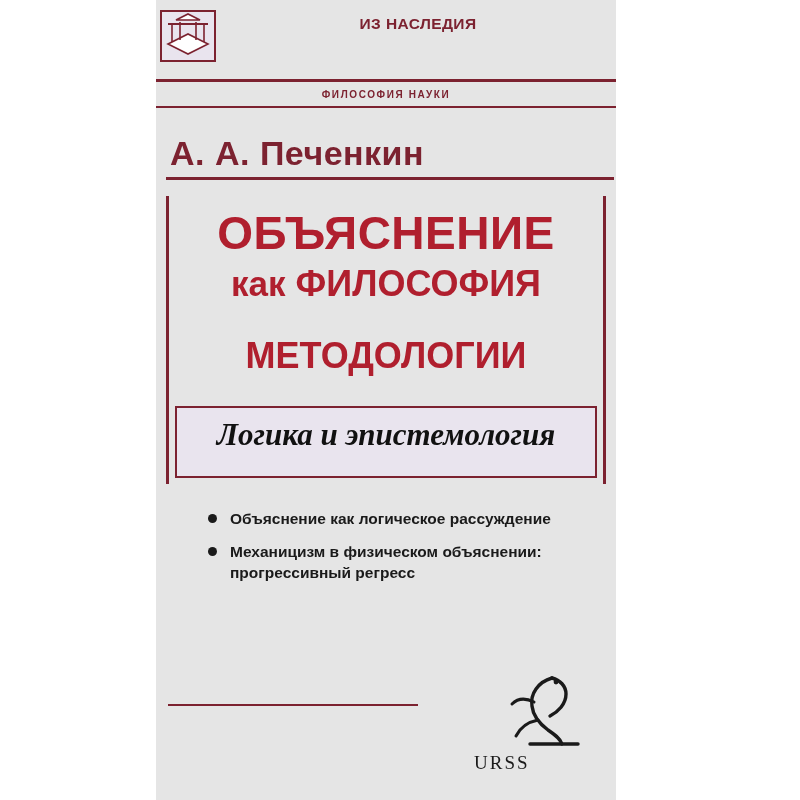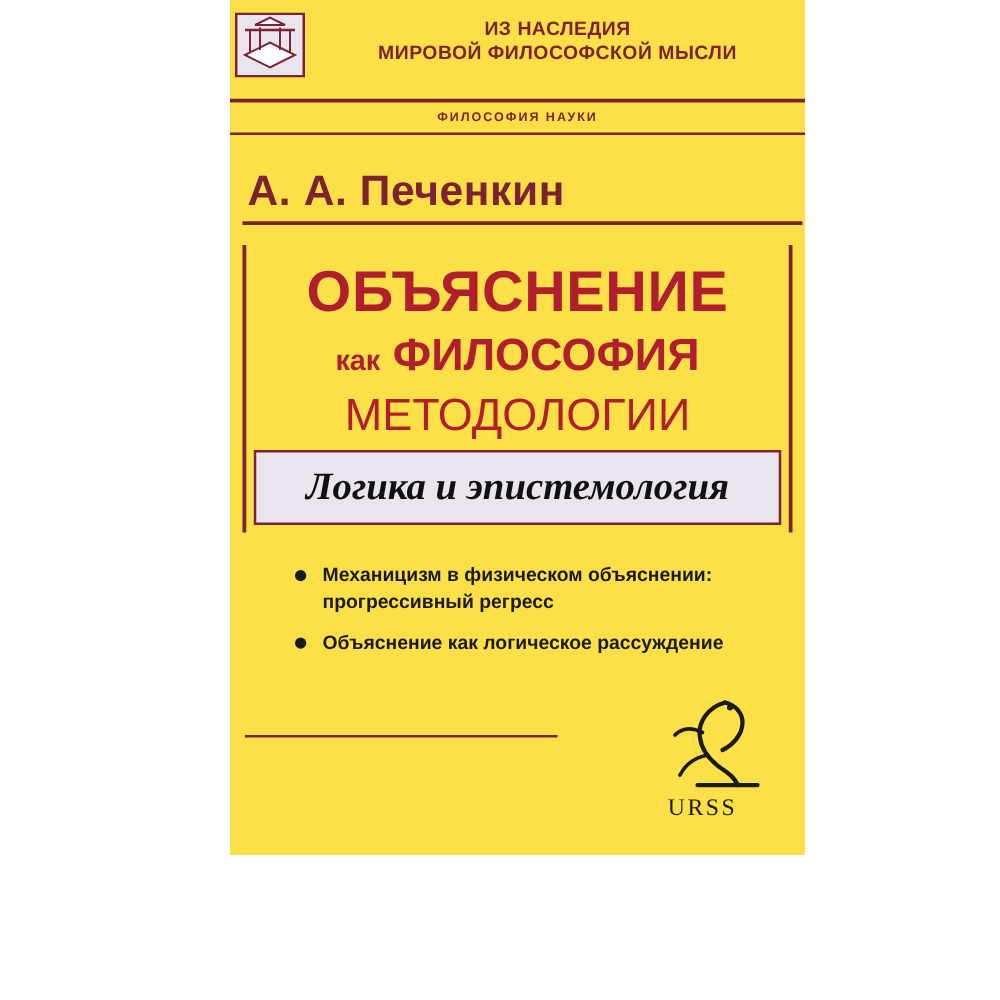--- a/index.html
+++ b/index.html
@@ -14,25 +14,25 @@
     overflow: hidden;
   }
   .page {
     position: relative;
     width: 800px;
     height: 800px;
     background: #ffffff;
   }
   .cover {
     position: absolute;
-    left: 184px;
+    left: 156px;
     top: 0px;
     width: 460px;
-    height: 684px;
-    background: #fde047;
+    height: 800px;
+    background: #e5e5e5;
     box-sizing: border-box;
   }
 
   
   .series-head {
     position: relative;
     padding-top: 14px;
     height: 60px;
   }
   .series-emblem {
@@ -105,33 +105,34 @@
     text-align: center;
   }
   .title-line2 {
     font-size: 36px;
     font-weight: bold;
     color: #b01f2e;
     line-height: 44px;
     margin-top: 4px;
   }
   .title-line2 .small-caps-word {
-    font-size: 23px;
+    font-size: 35px;
   }
   .title-line3, .title-line4 {
     font-size: 36px;
-    font-weight: normal;
+    font-weight: bold;
     color: #b01f2e;
     line-height: 44px;
+    margin-top: 28px;
   }
   .subtitle-box {
-    margin: 6px 0 0 0;
+    margin: 28px 0 0 0;
     border: 2px solid #7c2230;
     background: #e9e4ee;
-    padding: 9px 4px 11px 4px;
+    padding: 9px 4px 23px 4px;
   }
   .subtitle {
     font-family: "Liberation Serif", serif;
     font-style: italic;
     font-weight: bold;
     font-size: 31px;
     color: #111111;
   }
 
   
@@ -174,21 +175,21 @@
     top: 32px;
     height: 2px;
     background: #7c2230;
   }
   .logo {
     position: absolute;
     right: 22px;
     top: 0px;
     width: 120px;
     height: 110px;
-    text-align: center;
+    text-align: left;
   }
   .logo-mark {
     width: 120px;
     height: 78px;
   }
   .logo-text {
     font-family: "Liberation Serif", serif;
     font-size: 19px;
     letter-spacing: 2px;
     color: #1a1a1a;
@@ -206,21 +207,20 @@
         <svg viewBox="0 0 56 52" width="56" height="52">
           <rect x="1" y="1" width="54" height="50" fill="#e9e4ee" stroke="#7c2230" stroke-width="2"></rect>
           <path d="M8 34 L28 24 L48 34 L28 44 Z" fill="#ffffff" stroke="#7c2230" stroke-width="1.6"></path>
           <path d="M12 32 L12 14 M20 30 L20 12 M36 30 L36 12 M44 32 L44 14" stroke="#7c2230" stroke-width="1.6"></path>
           <path d="M8 14 L48 14" stroke="#7c2230" stroke-width="2"></path>
           <path d="M16 10 L40 10 L28 4 Z" fill="#ffffff" stroke="#7c2230" stroke-width="1.6"></path>
         </svg>
       </div>
       <div class="series-lines">
         <div class="series-line">ИЗ НАСЛЕДИЯ</div>
-        <div class="series-line">МИРОВОЙ ФИЛОСОФСКОЙ МЫСЛИ</div>
       </div>
     </div>
 
     <div class="rule-dark"></div>
     <div class="subseries">ФИЛОСОФИЯ НАУКИ</div>
     <div class="rule-thin"></div>
 
     <div class="author">А. А. Печенкин</div>
     <div class="rule-author"></div>
 
@@ -233,25 +233,25 @@
       <div class="title-line3">МЕТОДОЛОГИИ</div>
 
       <div class="subtitle-box">
         <div class="subtitle">Логика и эпистемология</div>
       </div>
     </div>
 
     <ul class="bullets">
       <li>
         <span class="dot"></span>
-        <span>Механицизм в физическом объяснении: прогрессивный регресс</span>
+        <span>Объяснение как логическое рассуждение</span>
       </li>
       <li>
         <span class="dot"></span>
-        <span>Объяснение как логическое рассуждение</span>
+        <span>Механицизм в физическом объяснении: прогрессивный регресс</span>
       </li>
     </ul>
 
     <div class="footer">
       <div class="rule-footer"></div>
       <div class="logo">
         <div class="logo-mark">
           <svg viewBox="0 0 120 78" width="120" height="78">
             <path d="M78 6 C64 10 56 22 58 34 C59 44 66 52 74 58 C80 62 86 66 88 72" fill="none" stroke="#1a1a1a" stroke-width="3.4" stroke-linecap="round"></path>
             <path d="M78 6 C86 8 92 14 92 22 C92 32 84 40 76 44" fill="none" stroke="#1a1a1a" stroke-width="3.4" stroke-linecap="round"></path>

